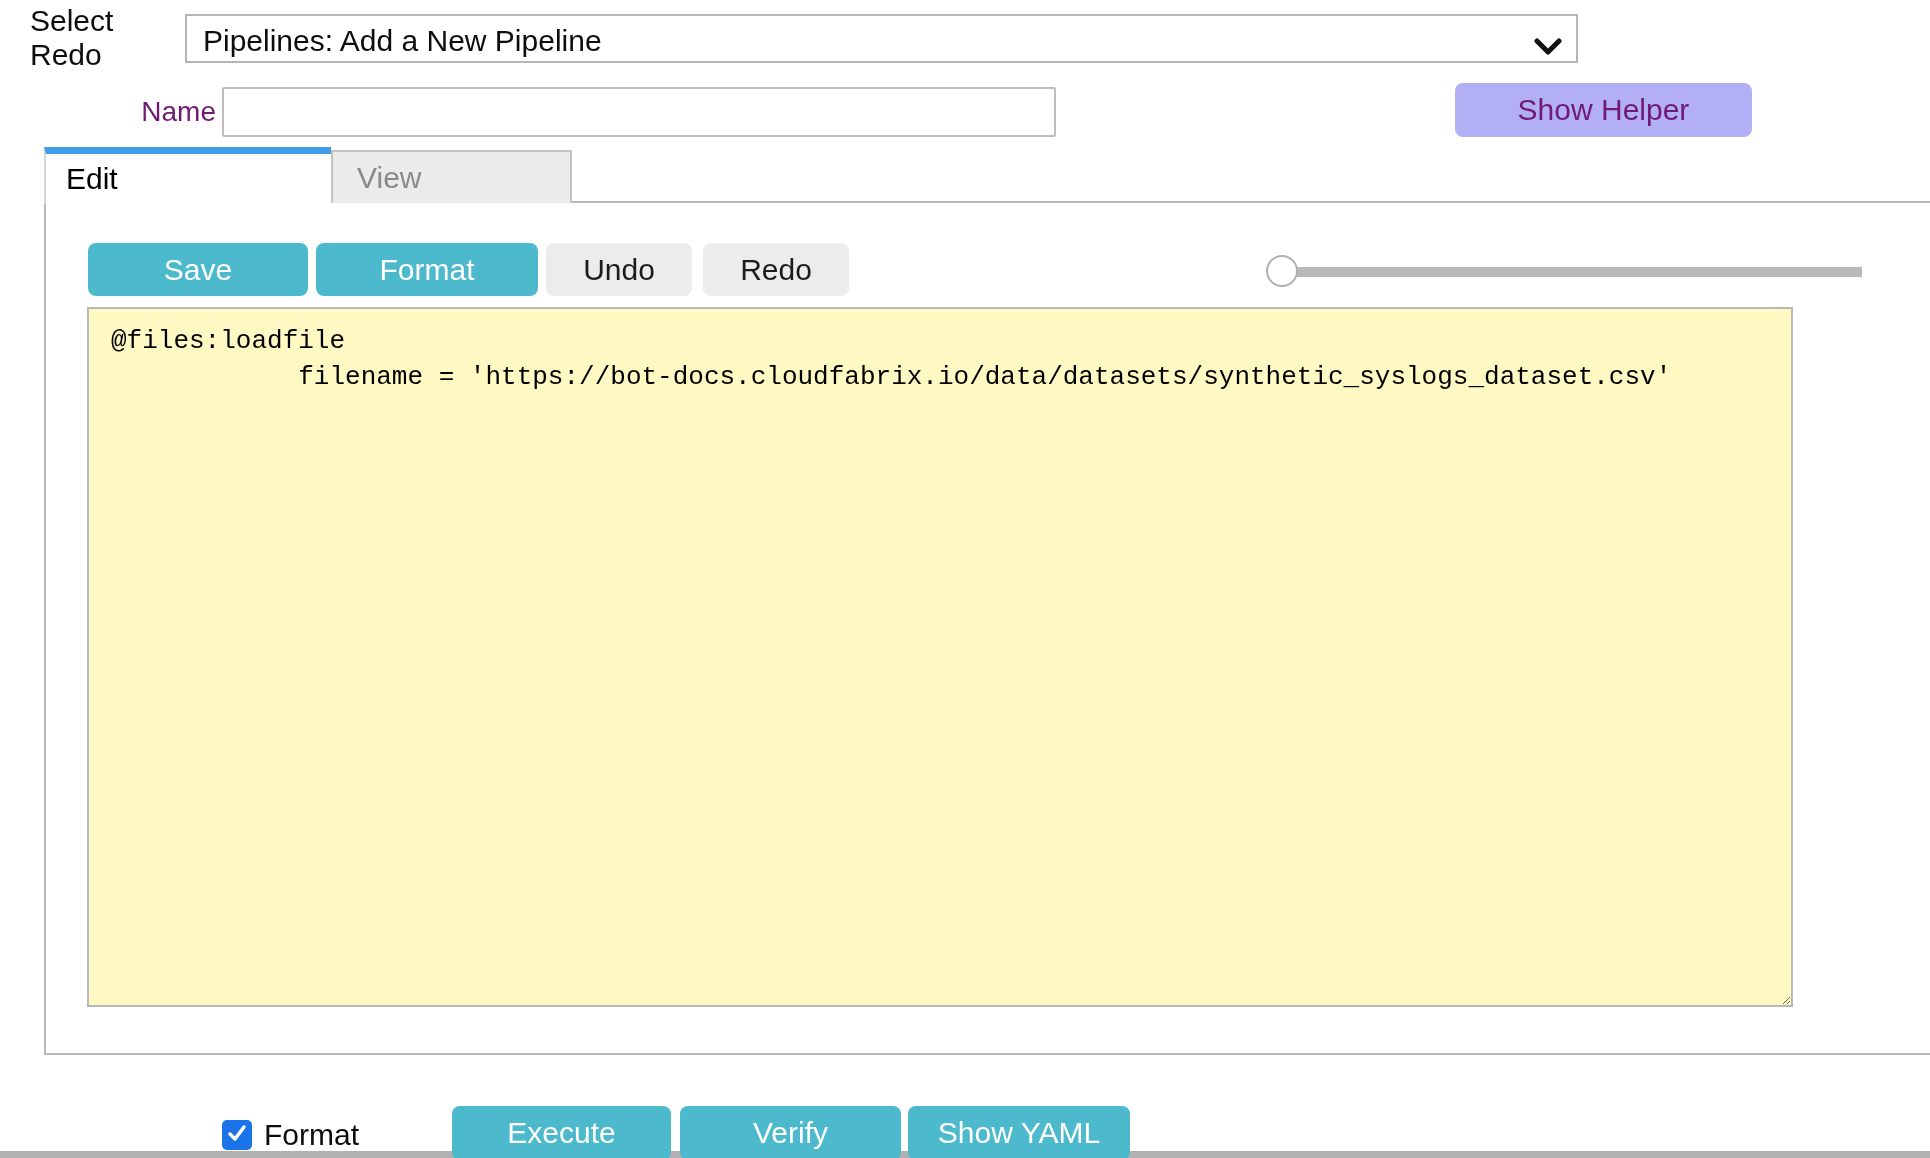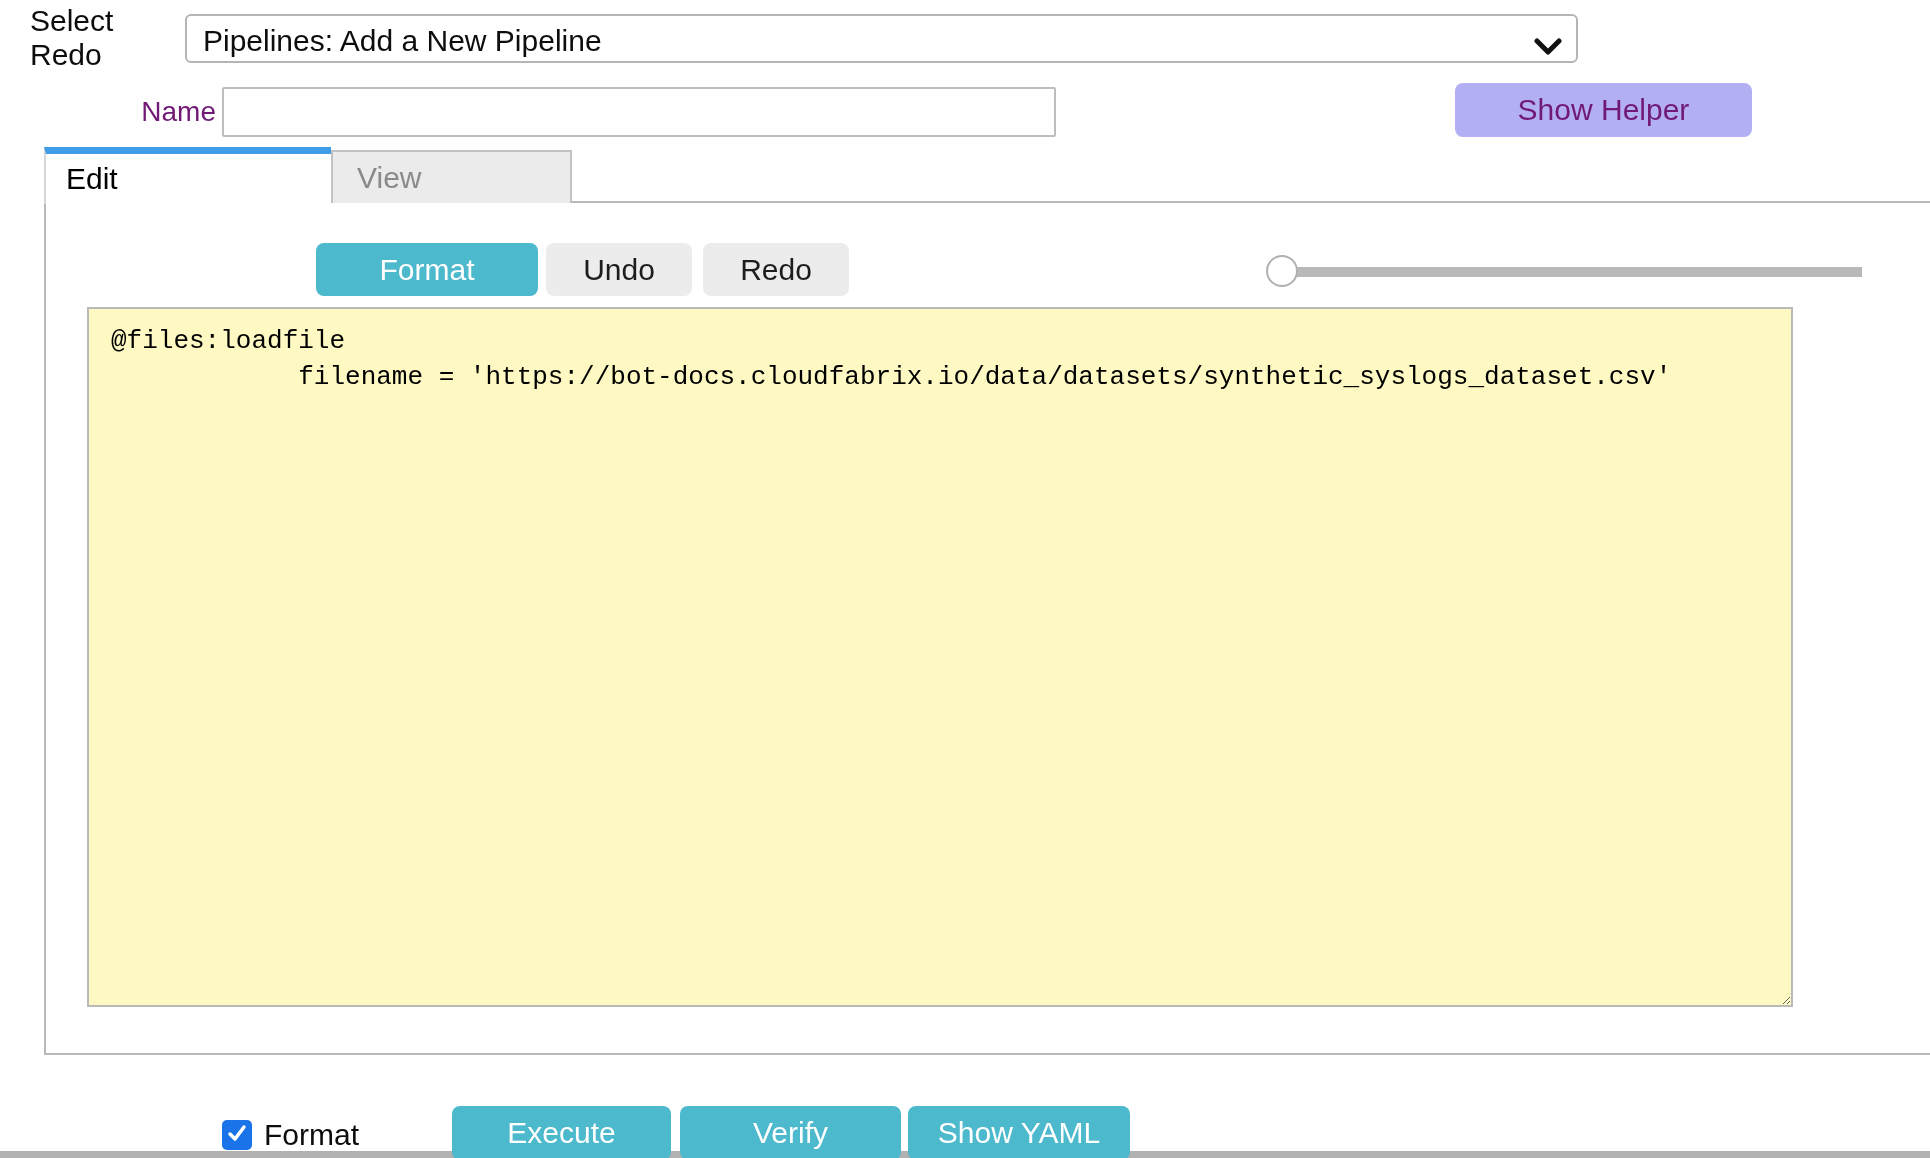--- a/index.html
+++ b/index.html
@@ -9,21 +9,21 @@
   *{box-sizing:border-box;margin:0;padding:0;}
   html,body{width:1930px;height:1158px;background:#fff;}
   body{font-family:"Liberation Sans",sans-serif;color:#111;}
   #app{position:relative;width:1930px;height:1158px;overflow:hidden;background:#fff;}
 
   .abs{position:absolute;}
   .flexc{display:flex;align-items:center;}
 
   
   .select-task-label{left:30px;top:14px;width:142px;height:48px;justify-content:flex-end;font-size:30px;color:#0d0d0d;}
-  .task-select{left:185px;top:14px;width:1393px;height:49px;border:2px solid #b5b5b5;background:#fff;border-radius:6px;
+  .task-select{left:185px;top:14px;width:1393px;height:49px;border:2px solid #b5b5b5;background:#fff;border-radius:0;
     padding:4px 56px 0 16px;font-size:30px;color:#0d0d0d;justify-content:flex-start;cursor:pointer;}
   .task-select .chev{position:absolute;right:14px;top:14px;}
   .apply-btn{left:1587px;top:10px;width:296px;height:50px;background:var(--teal);color:#fff;border:none;border-radius:6px;
     font-size:30px;justify-content:center;cursor:pointer;}
 
   
   .name-label{left:120px;top:87px;width:96px;height:50px;justify-content:flex-end;font-size:28px;color:#701a75;}
   .name-input{left:222px;top:87px;width:834px;height:50px;border:2px solid #bdbdbd;border-radius:2px;background:#fff;
     font-size:28px;padding:0 12px;font-family:"Liberation Sans",sans-serif;outline:none;}
   .show-helper-btn{left:1455px;top:83px;width:297px;height:54px;background:var(--lavender);color:#701a75;border:none;
@@ -85,20 +85,21 @@
 
   <div class="abs flexc name-label">Name</div>
   <input class="abs name-input" value="" style="">
   <button class="abs flexc show-helper-btn">Show Helper</button>
 
   <div class="abs flexc tab tab-edit">Edit</div>
   <div class="abs flexc tab tab-view">View</div>
 
   <div class="abs panel"></div>
 
+  <button class="abs flexc tb-btn btn-teal save-btn">Save</button>
   <button class="abs flexc tb-btn btn-teal format-btn">Format</button>
   <button class="abs flexc tb-btn btn-gray undo-btn">Undo</button>
   <button class="abs flexc tb-btn btn-gray redo-btn">Redo</button>
 
   <div class="abs slider-track"></div>
   <div class="abs slider-thumb"></div>
 
   <textarea class="abs code-area" spellcheck="false" style="">@files:loadfile
             filename = 'https://bot-docs.cloudfabrix.io/data/datasets/synthetic_syslogs_dataset.csv'</textarea>
 

